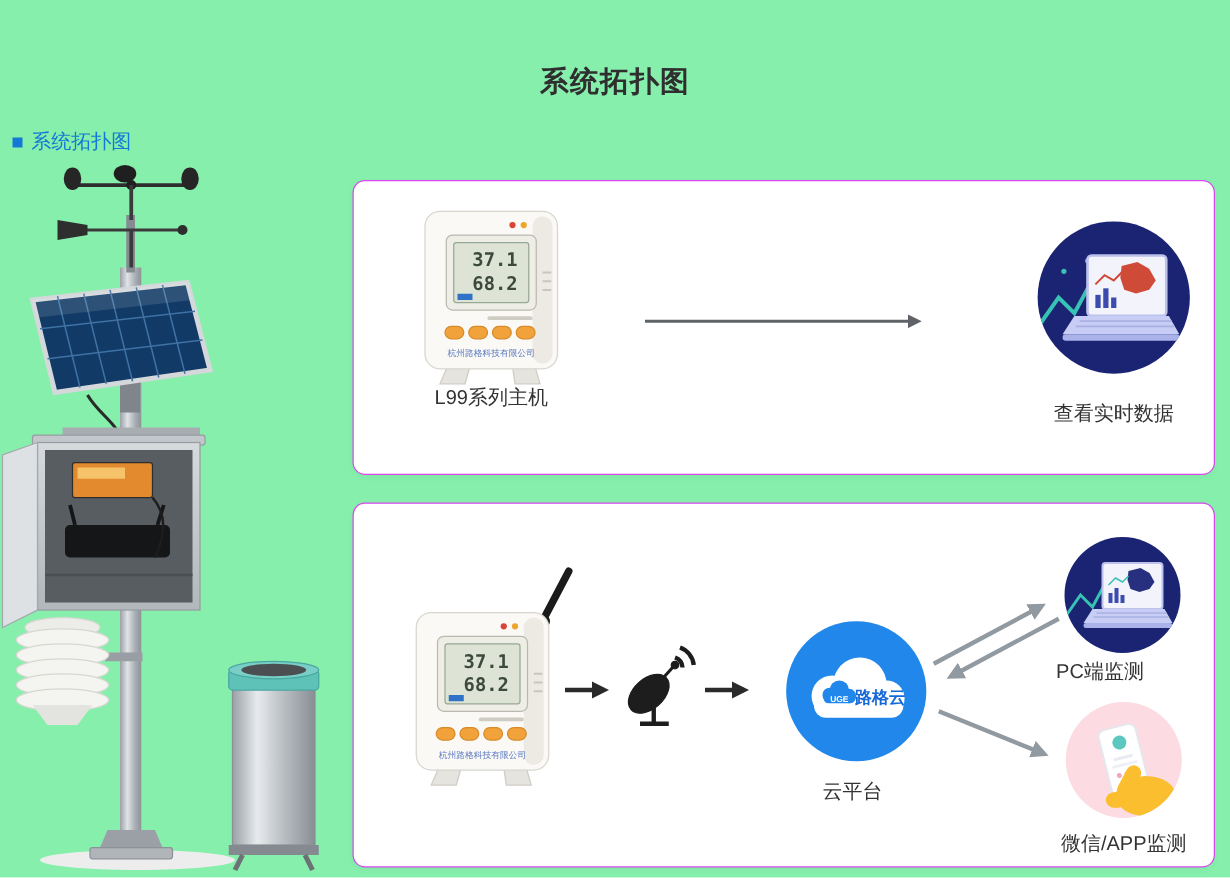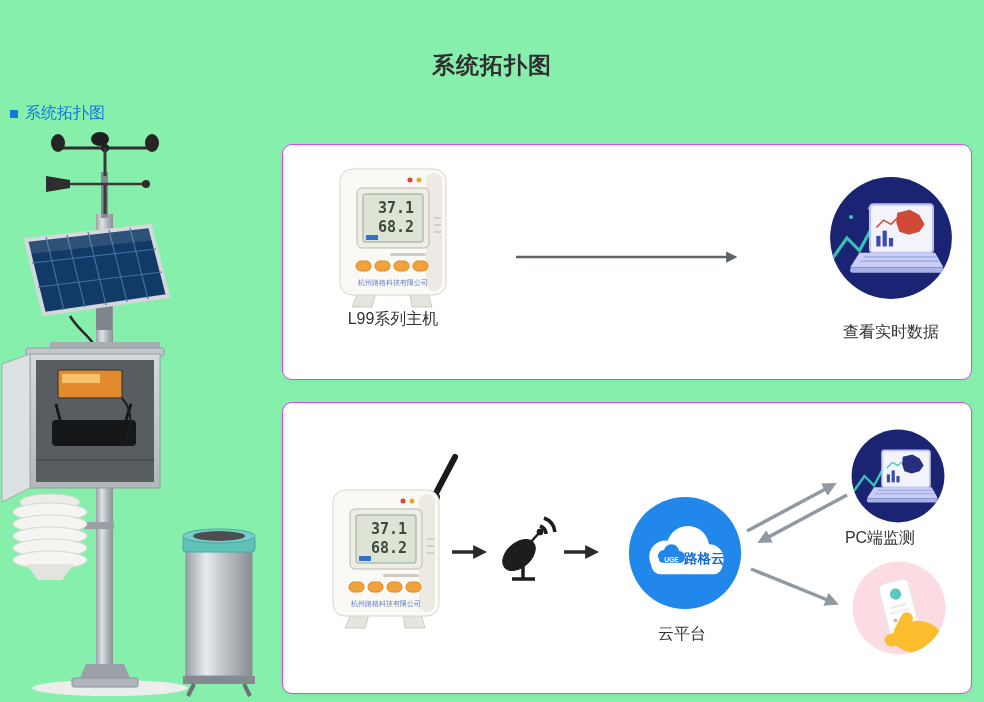--- a/index.html
+++ b/index.html
@@ -337,15 +337,16 @@
           <circle cx="68" cy="74" r="2.5" fill="#f2a7ba"></circle>
         </g>
         <g>
           <ellipse cx="82" cy="96" rx="30" ry="20" fill="#fbbe2e"></ellipse>
           <rect x="58" y="64" width="15" height="34" rx="7.5" fill="#fbbe2e" transform="rotate(28 65 81)"></rect>
           <ellipse cx="52" cy="100" rx="10" ry="8" fill="#fbbe2e"></ellipse>
         </g>
       </g>
     </svg>
 
+    <div class="caption" style="left:536px;top:262px;width:160px">微信/APP监测</div>
   </div>
 
 </div>
 
 </body></html>

